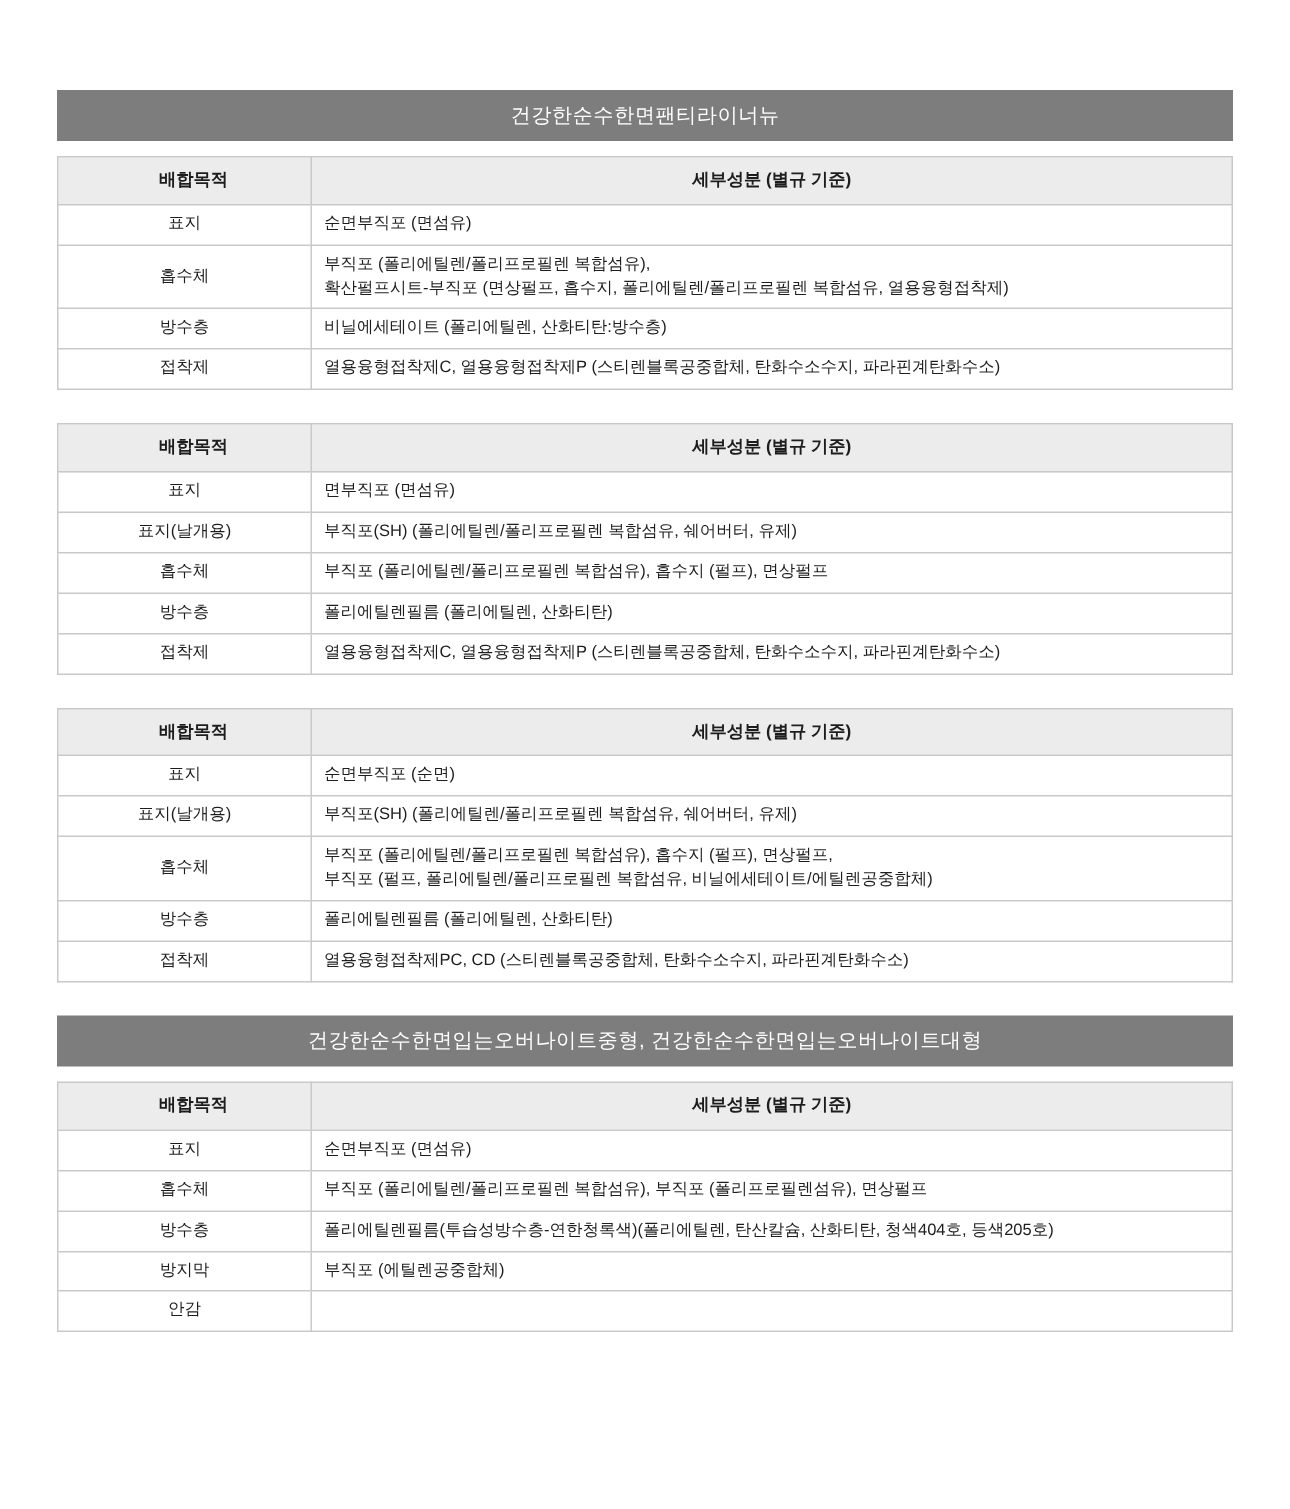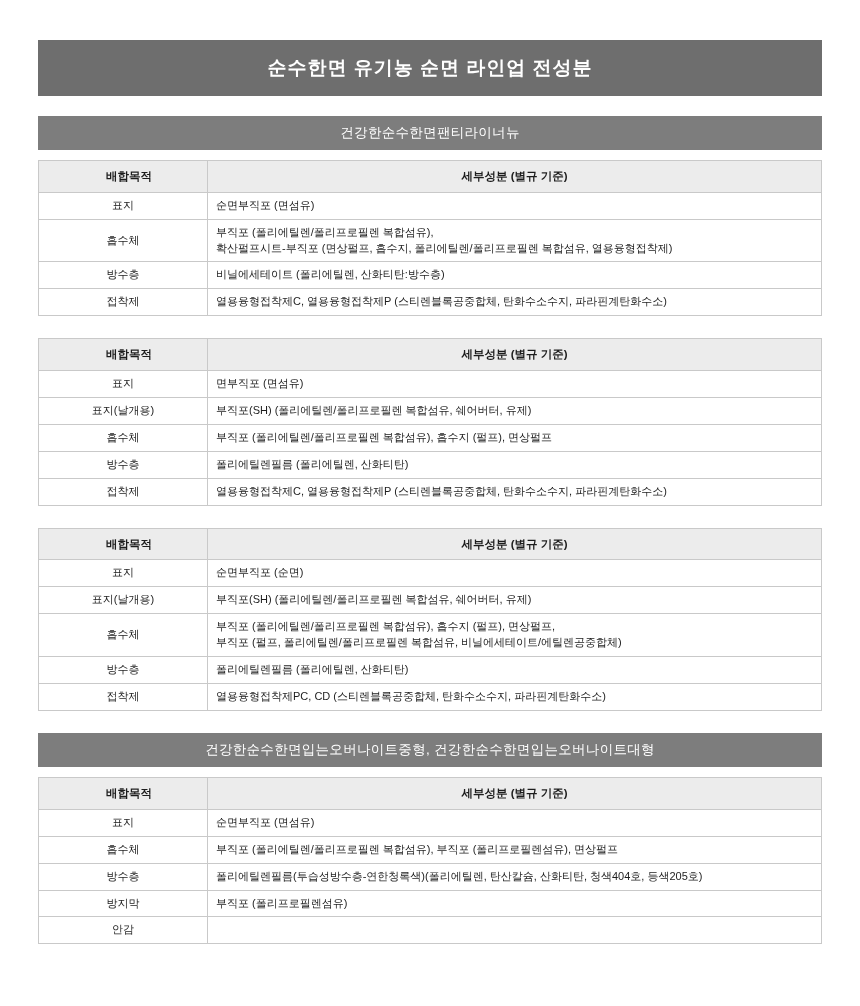--- a/index.html
+++ b/index.html
@@ -81,21 +81,20 @@
   }
   @media print {
     body { width: 860px; }
   }
 </style>
 </head>
 <body>
 
 <div class="page">
 
-  <div class="main-title">순수한면 유기농 순면 라인업 전성분</div>
 
   <div class="sections-container">
       <div class="section">
         <div class="section-title">건강한순수한면팬티라이너뉴</div>
         <table class="ingr">
           <thead>
             <tr>
               <th class="col-purpose">배합목적</th>
               <th class="col-detail">세부성분 (별규 기준)</th>
             </tr>
@@ -238,21 +237,21 @@
             </tr>
             <tr>
               <td class="purpose">방수층</td>
               <td class="detail">
                 <span class="line">폴리에틸렌필름(투습성방수층-연한청록색)(폴리에틸렌, 탄산칼슘, 산화티탄, 청색404호, 등색205호)</span>
               </td>
             </tr>
             <tr>
               <td class="purpose">방지막</td>
               <td class="detail">
-                <span class="line">부직포 (폴리프로필렌섬유)</span>
+                <span class="line">부직포 (에틸렌공중합체)</span>
               </td>
             </tr>
             <tr>
               <td class="purpose">안감</td>
               <td class="detail"></td>
             </tr>
           </tbody>
         </table>
       </div>
     </div>

